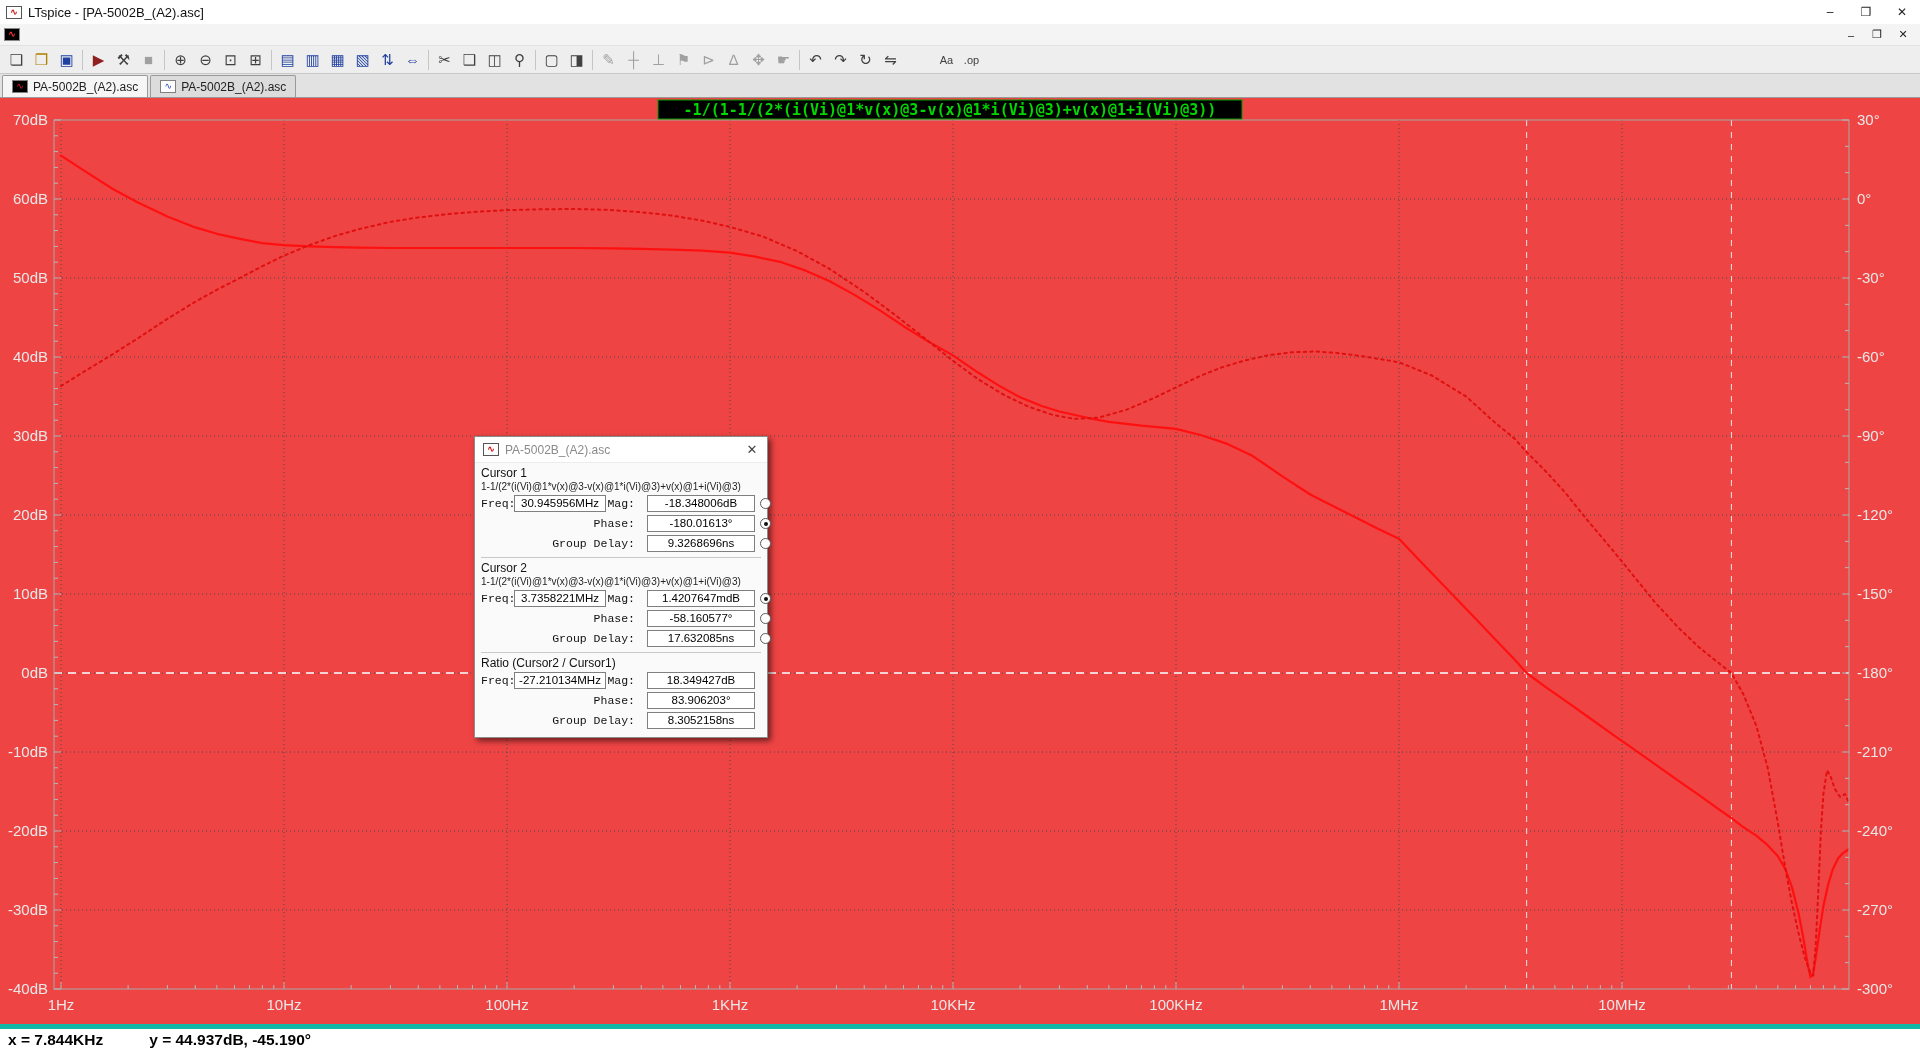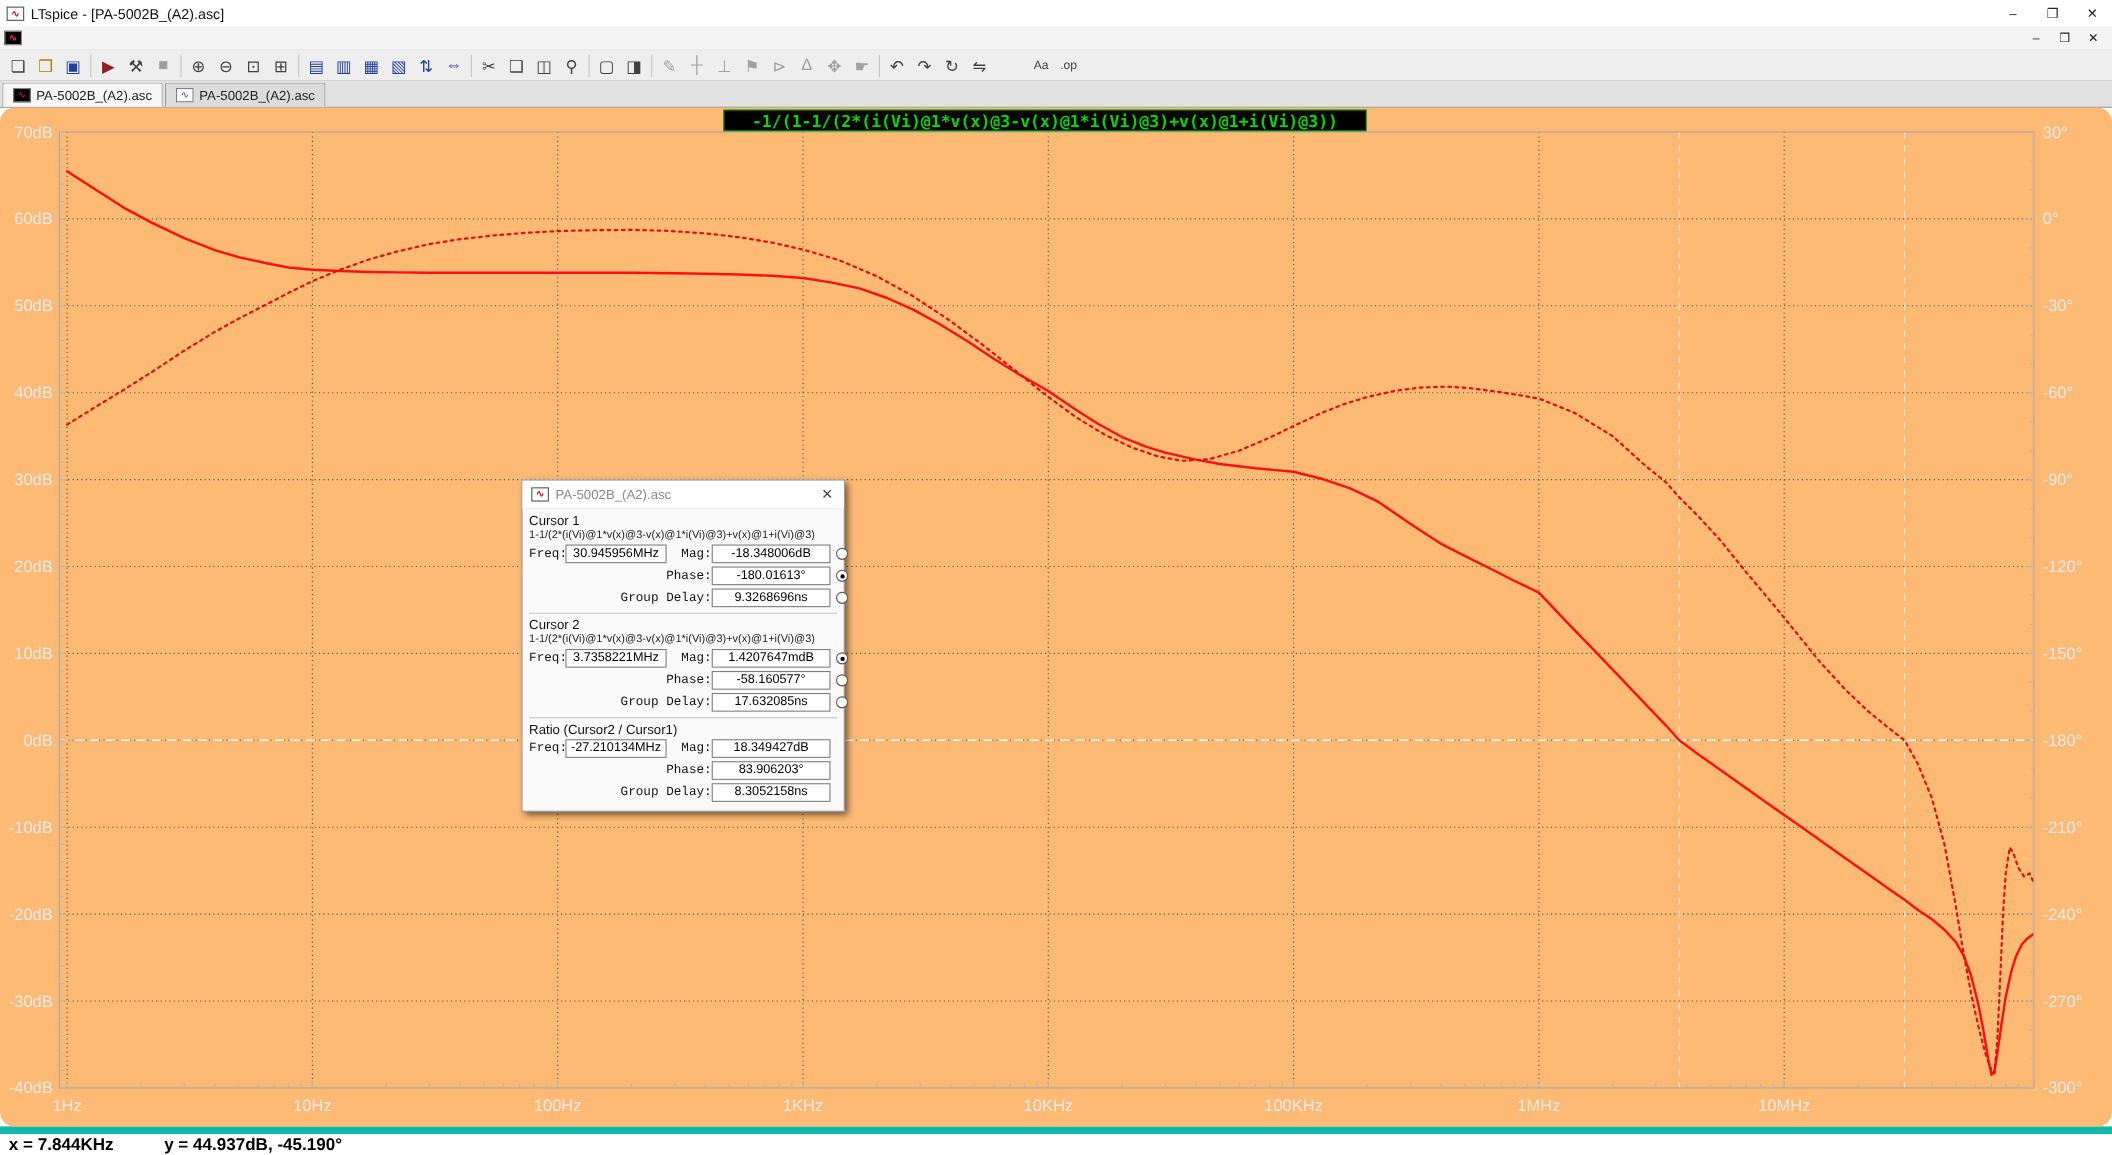--- a/index.html
+++ b/index.html
@@ -27,48 +27,48 @@
   
   .tabbar{height:24px;background:#e2e2e2;display:flex;align-items:flex-end;padding:2px 2px 0 2px;gap:2px;border-bottom:1px solid #9a9a9a;flex:none;}
   .tab{height:22px;display:flex;align-items:center;gap:5px;padding:0 9px;font-size:12px;color:#222;
     border:1px solid #9a9a9a;border-bottom:none;border-radius:2px 2px 0 0;background:#dcdcdc;}
   .tab.active{background:#f6f6f6;}
   .tab-icon{width:16px;height:13px;border:1px solid #808080;display:flex;align-items:center;justify-content:center;font-size:9px;line-height:1;flex:none;}
   .tab-icon.waveform{background:#000;color:#ff2020;}
   .tab-icon.schematic{background:#fdfdfd;color:#2040c0;}
 
   
-  .plot-wrap{flex:1;position:relative;background:#fdba74;border-radius:13px;}
+  .plot-wrap{flex:1;position:relative;background:#ef4444;}
   #plot-svg{display:block;}
   .axis-label{font-family:"Liberation Sans",sans-serif;font-size:15px;fill:#e8e8e8;}
   .trace-title{font-family:"DejaVu Sans Mono",monospace;font-size:15px;font-weight:bold;fill:#00d800;}
 
   
-  .statusbar{height:26px;background:#ffffff;display:flex;align-items:center;padding:0 8px;gap:46px;border-top:7px solid #14b8a6;flex:none;}
+  .statusbar{height:26px;background:#ffffff;display:flex;align-items:center;padding:0 8px;gap:46px;border-top:5px solid #14b8a6;flex:none;}
   .status-text{font-size:15.5px;font-weight:bold;color:#000;}
 
   
   .mini-icon{width:16px;height:13px;border:1px solid #555;background:#fff;color:#cc1010;
     font-size:9px;line-height:11px;text-align:center;font-weight:bold;flex:none;}
   .mini-icon.dark{background:#000;color:#f33;border-color:#888;}
 
   
   .dialog{position:absolute;left:474px;top:338px;width:294px;background:#fafafa;border:1px solid #8c8c8c;
     box-shadow:3px 3px 6px rgba(0,0,0,.55);font-size:11.5px;color:#111;z-index:5;}
   .dlg-titlebar{height:26px;background:#ffffff;display:flex;align-items:center;gap:6px;padding:0 0 0 8px;border-bottom:1px solid #ececec;}
   .dlg-title{font-size:12px;color:#8a8a8a;flex:1;}
   .dlg-close{width:30px;height:100%;display:flex;align-items:center;justify-content:center;color:#444;font-size:13px;}
   .dlg-body{padding:3px 6px 6px 6px;}
   .sec-label{font-size:12px;height:15px;color:#111;}
   .sec-label.center{}
   .expr{font-size:10px;color:#222;white-space:nowrap;overflow:hidden;height:13px;}
   .drow{position:relative;height:20px;}
   .dlbl{position:absolute;top:3px;font-size:11.5px;text-align:right;color:#111;font-family:Liberation Mono, monospace;}
   .dlbl.freq{left:0;width:30px;}
-  .dlbl.right{left:44px;width:122px;}
+  .dlbl.right{left:32px;width:122px;}
   .dfield{position:absolute;top:1px;height:17px;border:1px solid #7f7f7f;background:#fff;
     text-align:center;font-size:11.5px;line-height:15px;color:#000;}
   .dfield.freq{left:33px;width:92px;}
   .dfield.val{left:166px;width:108px;}
   .radio{position:absolute;left:279px;top:4px;width:11px;height:11px;border:1px solid #5a5a5a;border-radius:50%;background:#fff;}
   .radio.selected::after{content:"";position:absolute;left:2.5px;top:2.5px;width:4px;height:4px;border-radius:50%;background:#111;}
   .dsep{border-top:1px solid #c8c8c8;margin:3px 0;}
 </style>
 </head>
 <body>

